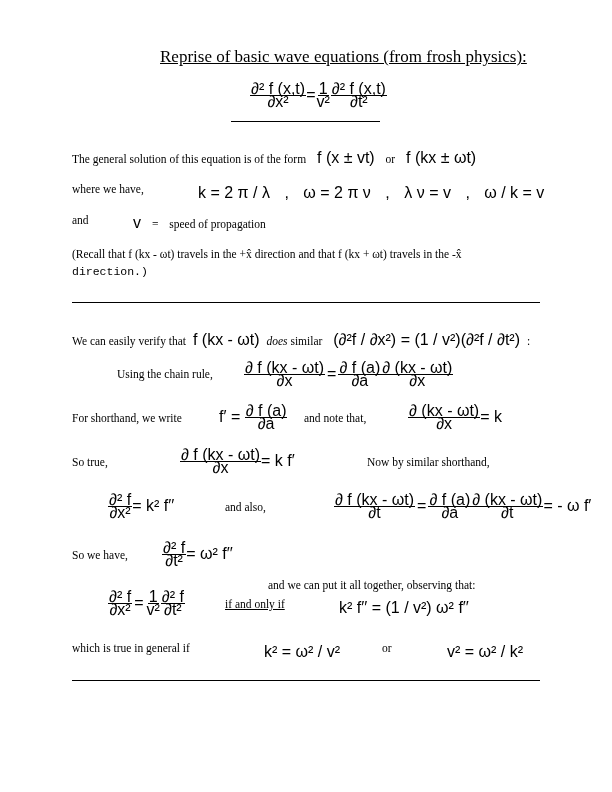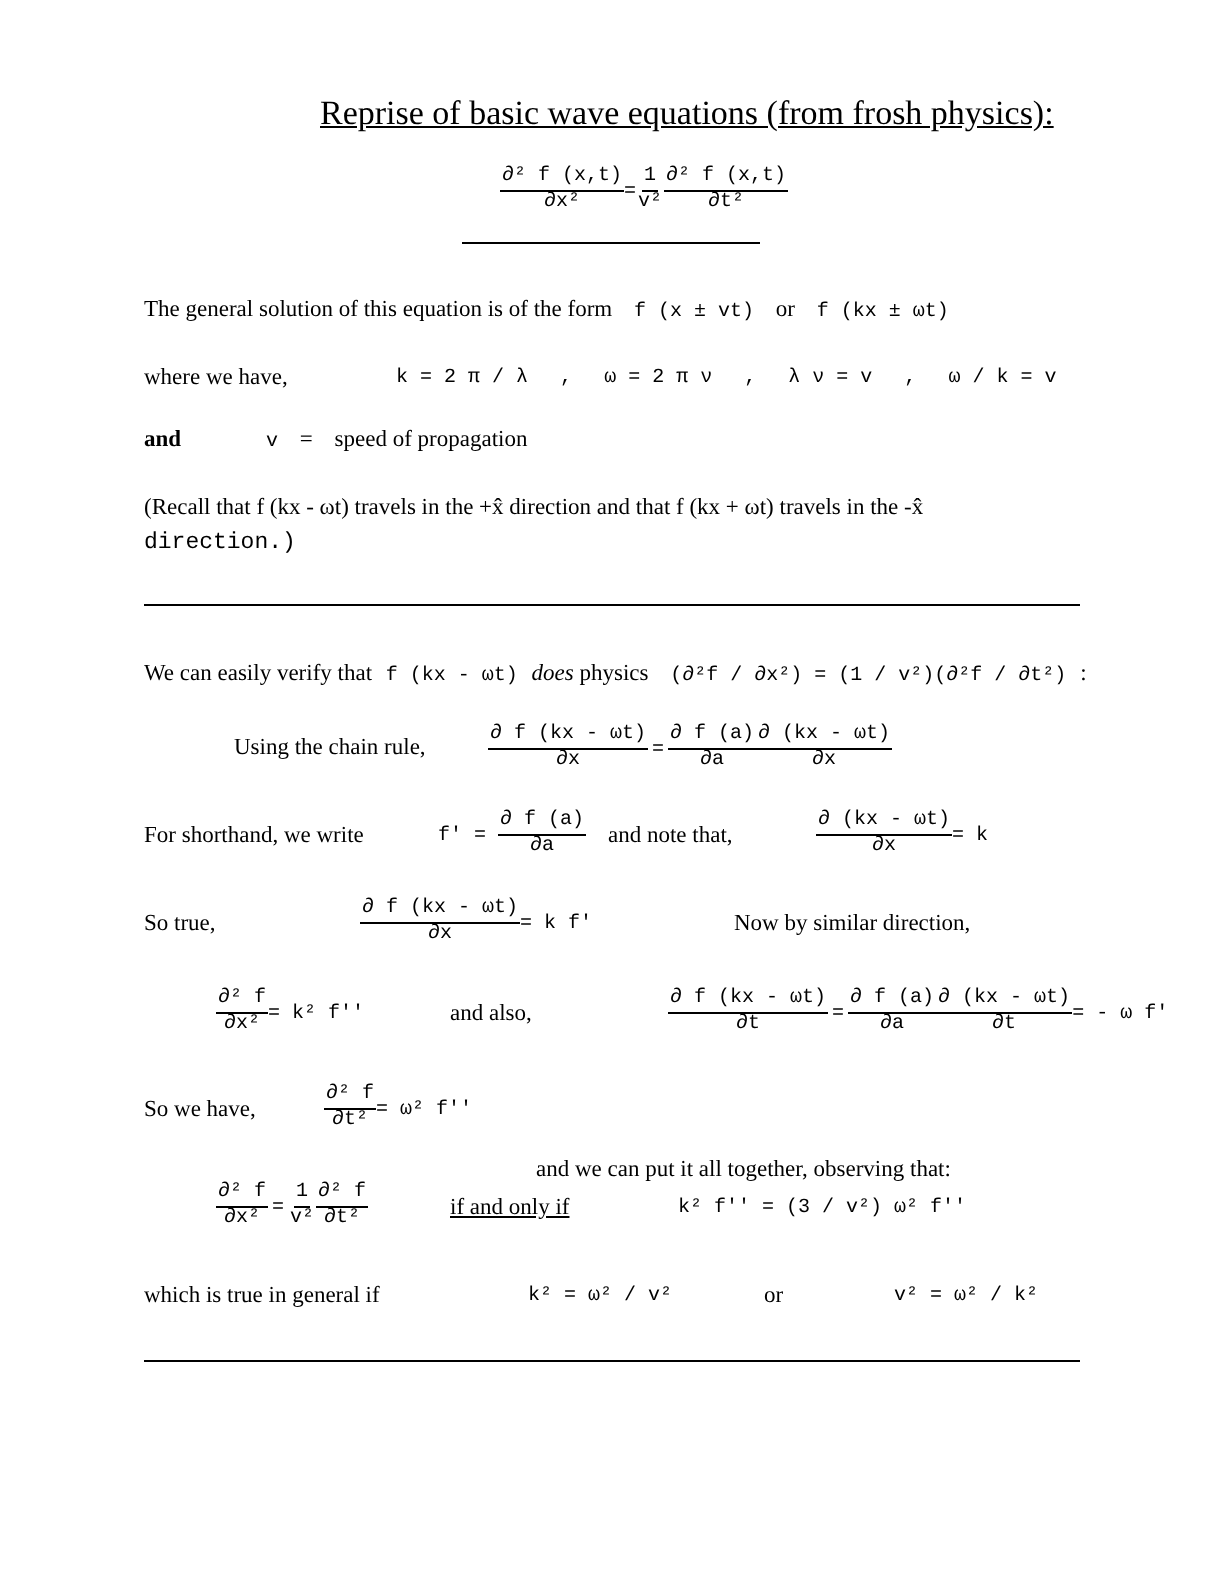--- a/index.html
+++ b/index.html
@@ -1,19 +1,19 @@
 <!DOCTYPE html>
 <html><head>
 <meta charset="utf-8">
 <style>
   html, body { margin: 0; padding: 0; background: #ffffff; }
   body { width: 612px; height: 792px; position: relative; overflow: hidden;
          font-family: "Liberation Serif", "DejaVu Serif", serif; color: #000; font-size: 11.5px; }
   .abs { position: absolute; white-space: nowrap; }
-  .math { font-family: Liberation Mono, monospace; font-size: 10px; }
+  .math { font-family: Liberation Sans, sans-serif; font-size: 16px; }
   .frac { display: inline-flex; flex-direction: column; align-items: center; vertical-align: middle; }
   .frac .num { border-bottom: 1px solid #000; padding: 0 1px; line-height: 12px; }
   .frac .den { line-height: 12px; padding: 0 1px; }
   .rule { position: absolute; height: 1px; background: #000; }
   .u { text-decoration: underline; }
   .op { margin: 0 2px; }
 </style>
 </head>
 <body>
 
@@ -44,37 +44,37 @@
 <div class="abs math" style="left:198px; top:184px;">
   <span>k = 2 π / λ</span>
   <span style="margin:0 10px;">,</span>
   <span>ω = 2 π ν</span>
   <span style="margin:0 10px;">,</span>
   <span>λ ν = v</span>
   <span style="margin:0 10px;">,</span>
   <span>ω / k = v</span>
 </div>
 
-<div class="abs" style="left:72px; top:214px;font-weight:bold;">and</div>
+<div class="abs" style="left:72px; top:214px;">and</div>
 <div class="abs" style="left:133px; top:214px;">
   <span class="math">v</span>
   <span style="margin:0 8px;">=</span>
   <span>speed of propagation</span>
 </div>
 
 <div class="abs" style="left:72px; top:248px;">(Recall that f (kx - ωt) travels in the +x̂ direction and that f (kx + ωt) travels in the -x̂</div>
 <div class="abs" style="left:72px; top:265px;font-family:Liberation Mono, monospace;">direction.)</div>
 
 <div class="rule" style="left:72px; top:302px; width:468px;"></div>
 
 <div class="abs" style="left:72px; top:331px;">
   <span>We can easily verify that</span>
   <span class="math" style="margin-left:4px;">f (kx - ωt)</span>
   <i style="margin-left:4px;">does</i>
-  <span>physics</span>
+  <span>similar</span>
   <span class="math" style="margin-left:8px;">(∂²f / ∂x²) = (1 / v²)(∂²f / ∂t²)</span>
   <span style="margin-left:4px;">:</span>
 </div>
 
 <div class="abs" style="left:72px; top:368px;margin-left:45px;">Using the chain rule,</div>
 <div class="abs math" style="left:244px; top:362px;">
   <span class="frac">
       <span class="num">∂ f (kx - ωt)</span>
       <span class="den">∂x</span>
     </span><span class="op">=</span><span class="frac">
@@ -102,21 +102,21 @@
     </span><span>= k</span>
 </div>
 
 <div class="abs" style="left:72px; top:456px;">So true,</div>
 <div class="abs math" style="left:180px; top:449px;">
   <span class="frac">
       <span class="num">∂ f (kx - ωt)</span>
       <span class="den">∂x</span>
     </span><span>= k f′</span>
 </div>
-<div class="abs" style="left:367px; top:456px;">Now by similar direction,</div>
+<div class="abs" style="left:367px; top:456px;">Now by similar shorthand,</div>
 
 <div class="abs math" style="left:108px; top:494px;">
   <span class="frac">
       <span class="num">∂² f</span>
       <span class="den">∂x²</span>
     </span><span>= k² f′′</span>
 </div>
 <div class="abs" style="left:225px; top:501px;">and also,</div>
 <div class="abs math" style="left:334px; top:494px;">
   <span class="frac">
@@ -146,20 +146,20 @@
       <span class="den">∂x²</span>
     </span><span class="op">=</span><span class="frac">
       <span class="num">1</span>
       <span class="den">v²</span>
     </span><span class="frac">
       <span class="num">∂² f</span>
       <span class="den">∂t²</span>
     </span>
 </div>
 <div class="abs u" style="left:225px; top:598px;">if and only if</div>
-<div class="abs math" style="left:339px; top:599px;">k² f′′ = (3 / v²) ω² f′′</div>
+<div class="abs math" style="left:339px; top:599px;">k² f′′ = (1 / v²) ω² f′′</div>
 
 <div class="abs" style="left:72px; top:642px;">which is true in general if</div>
 <div class="abs math" style="left:264px; top:643px;">k² = ω² / v²</div>
 <div class="abs" style="left:382px; top:642px;">or</div>
 <div class="abs math" style="left:447px; top:643px;">v² = ω² / k²</div>
 
 <div class="rule" style="left:72px; top:680px; width:468px;"></div>
 
 </body></html>

